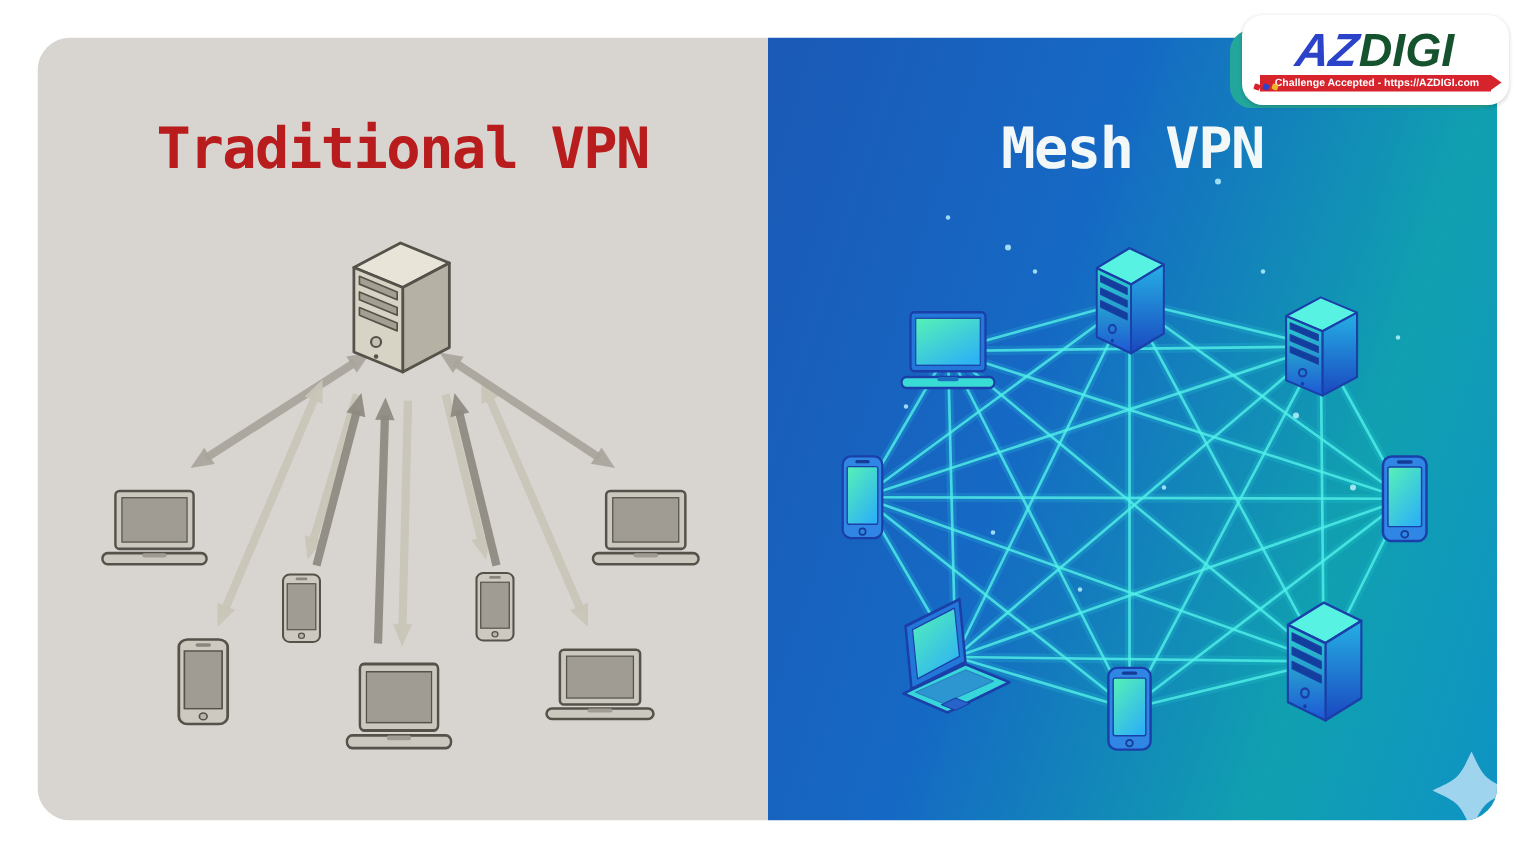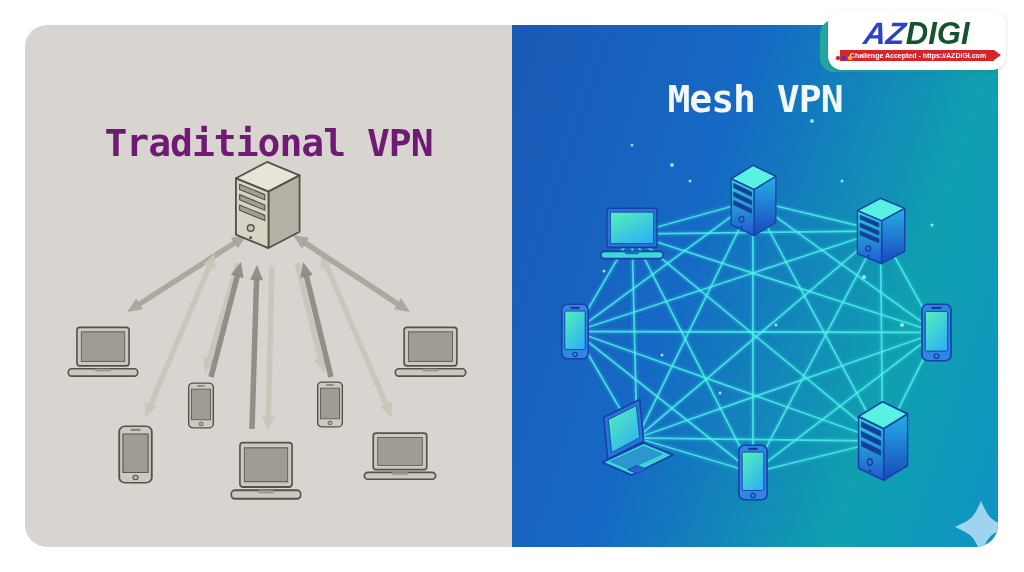--- a/index.html
+++ b/index.html
@@ -124,21 +124,21 @@
         <path d="M46,100 L60,94 L74,99 L60,105 Z" fill="#2763c8" stroke-width="1"></path>
       </g>
     </symbol>
   </defs>
 </svg>
 
 <div class="stage">
   <div class="frame">
 
     <section class="panel left" style="background: rgb(216, 213, 209);">
-      <h1 style="color: #701a75; margin-top: 44px;">Traditional VPN</h1>
+      <h1 style="color: #b91c1c;">Traditional VPN</h1>
       <svg id="left-svg" viewBox="0 0 487 522">
           <line x1="211.90039277921818" y1="216.4805813000017" x2="112.09960722078183" y2="280.5194186999983" stroke="#a9a59b" stroke-width="5.5" opacity="0.92"></line>
           <polygon points="102,287 111.11419415514305,273.4286527970744 118.13482389681153,284.3698939529214" fill="#a9a59b" opacity="0.92"></polygon>
           <polygon points="222,210 212.88580584485695,223.57134720292558 205.86517610318847,212.6301060470786" fill="#a9a59b" opacity="0.92"></polygon>
           <line x1="185.31340183772596" y1="239.04698138250308" x2="124.68659816227404" y2="381.9530186174969" stroke="#c9c5b7" stroke-width="5.5" opacity="0.92"></line>
           <polygon points="120,393 119.87446612065338,376.65269926730605 131.8420292850317,381.7298472764362" fill="#c9c5b7" opacity="0.92"></polygon>
           <polygon points="190,228 190.12553387934665,244.34730073269395 178.1579707149683,239.27015272356374" fill="#c9c5b7" opacity="0.92"></polygon>
           <line x1="213" y1="238" x2="183.44817462679615" y2="336.5060845773462" stroke="#c9c5b7" stroke-width="5.5" opacity="0.92"></line>
           <polygon points="180,348 178.08434742955768,331.7648444655015 190.53608913743267,335.500366977864" fill="#c9c5b7" opacity="0.92"></polygon>
           <line x1="186" y1="352" x2="212.97093723423598" y2="248.61140726876212" stroke="#8e8a80" stroke-width="5.5" opacity="0.92"></line>

